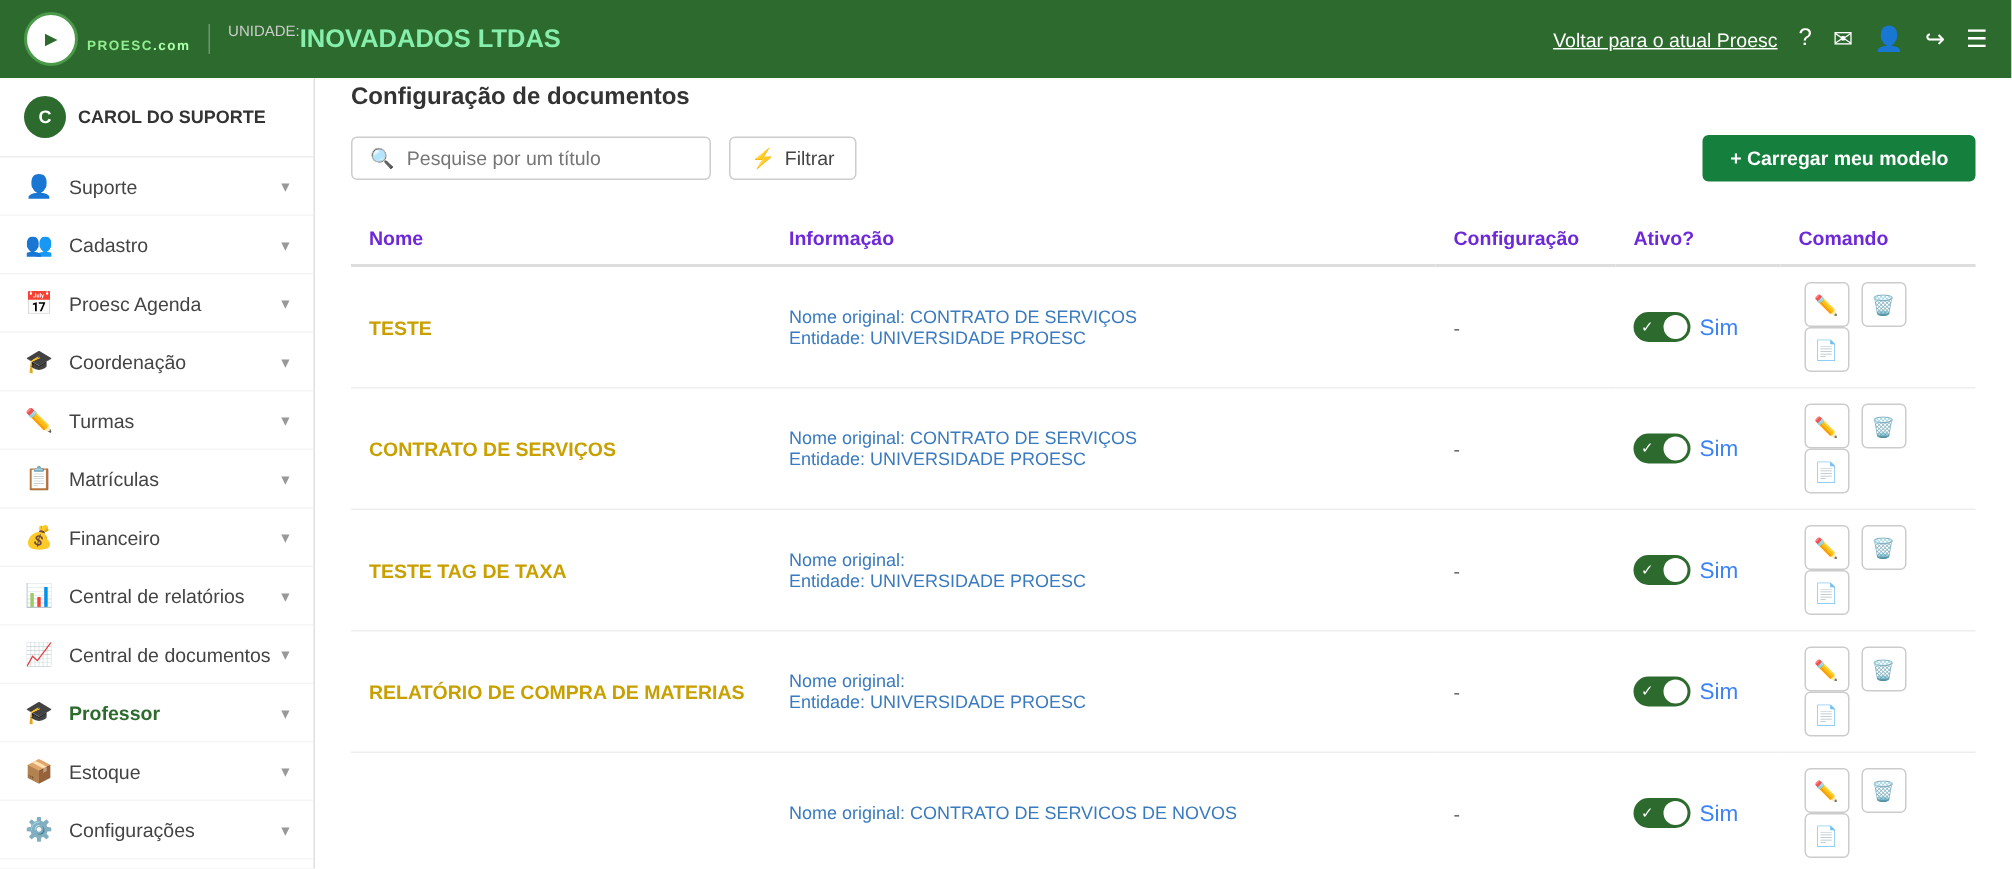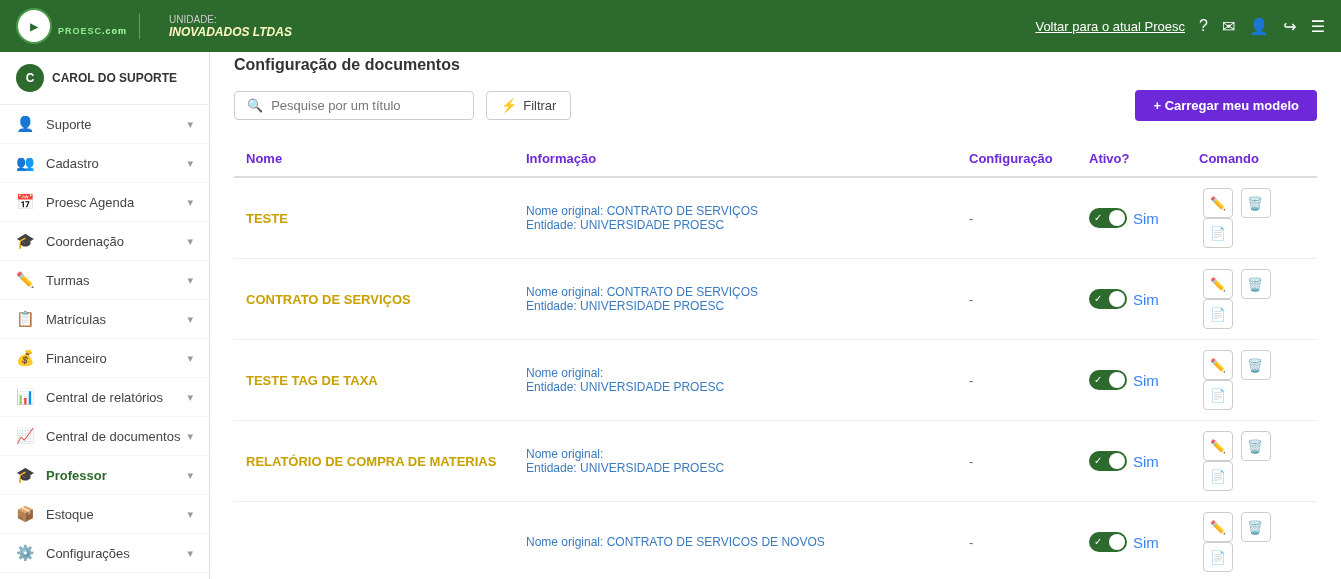--- a/index.html
+++ b/index.html
@@ -19,23 +19,23 @@
     .topbar-left { display: flex; align-items: center; gap: 12px; }
     .topbar-logo { display: flex; align-items: center; gap: 6px; }
     .topbar-logo .logo-circle {
       width: 36px; height: 36px; border-radius: 50%; background: white;
       display: flex; align-items: center; justify-content: center;
       font-weight: bold; color: #2d6a2d; font-size: 10px;
       border: 2px solid #4a9a4a;
     }
     .topbar-logo .logo-text { font-weight: bold; font-size: 16px; color: white; letter-spacing: 1px; }
     .topbar-logo .logo-text span { color: #90ee90; font-size: 9px; vertical-align: sub; }
-    .topbar-unit { display: flex; flex-direction: column; padding-left: 29px; border-left: 1px solid rgba(255,255,255,0.3); }
+    .topbar-unit { display: flex; flex-direction: row; padding-left: 12px; border-left: 1px solid rgba(255,255,255,0.3); }
     .topbar-unit .label { font-size: 10px; color: #ccc; text-transform: uppercase; }
-    .topbar-unit .value { font-size: 12px; font-weight: bold; color: #fef9c3; font-style: italic; }
+    .topbar-unit .value { font-size: 17px; font-weight: bold; color: #86efac; }
     .topbar-right { display: flex; align-items: center; gap: 14px; }
     .topbar-right a { color: white; text-decoration: underline; font-size: 13px; cursor: pointer; margin-left: 47px; }
     .topbar-icon { color: white; cursor: pointer; font-size: 16px; }
 
     
     .layout { display: flex; flex: 1; overflow: hidden; }
 
     
     .sidebar {
       width: 210px;
@@ -82,21 +82,21 @@
     .search-box input { border: none; outline: none; font-size: 13px; color: #be185d; width: 100%; }
     .search-icon { color: #999; font-size: 13px; }
     .filter-btn {
       display: flex; align-items: center; gap: 6px;
       padding: 6px 14px; border: 1px solid #ccc; border-radius: 4px;
       background: white; cursor: pointer; color: #444; font-size: 13px;
     }
     .add-btn {
       margin-left: auto;
       display: flex; align-items: center; gap: 6px;
-      padding: 8px 18px; background: #6d28d9; color: white;
+      padding: 8px 18px; background: #15803d; color: white;
       border: none; border-radius: 4px; cursor: pointer; font-size: 13px;
       font-weight: bold;
       text-align: center;
     }
 
     
     .doc-table { width: 100%; border-collapse: collapse; }
     .doc-table thead tr { border-bottom: 2px solid #ddd; }
     .doc-table th {
       text-align: left; padding: 10px 12px; font-size: 13px;

